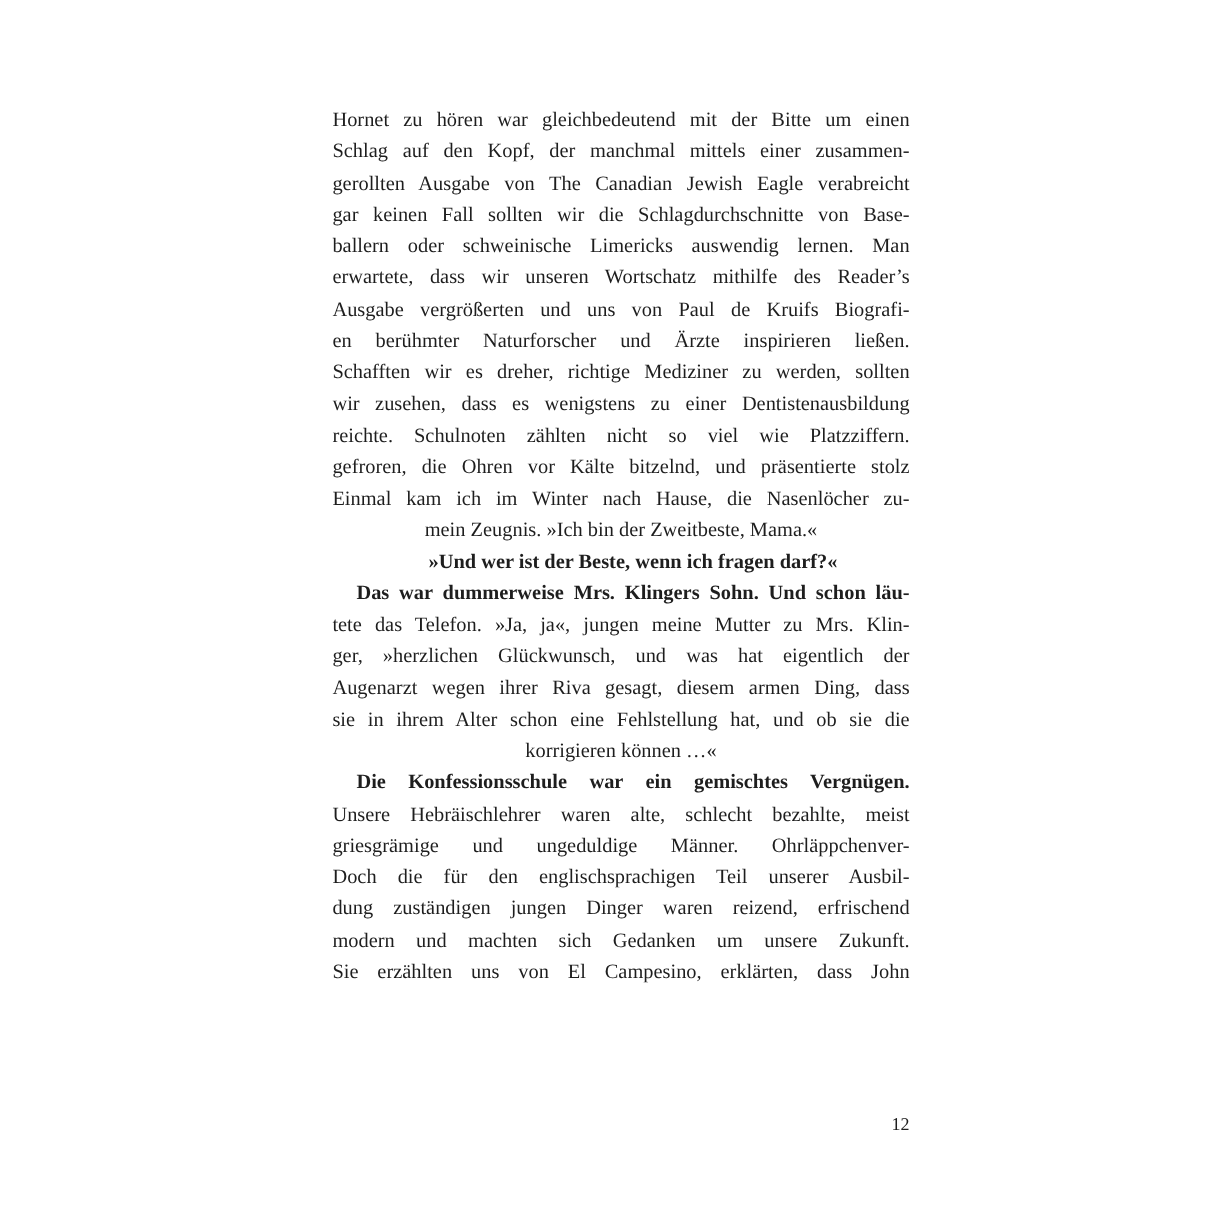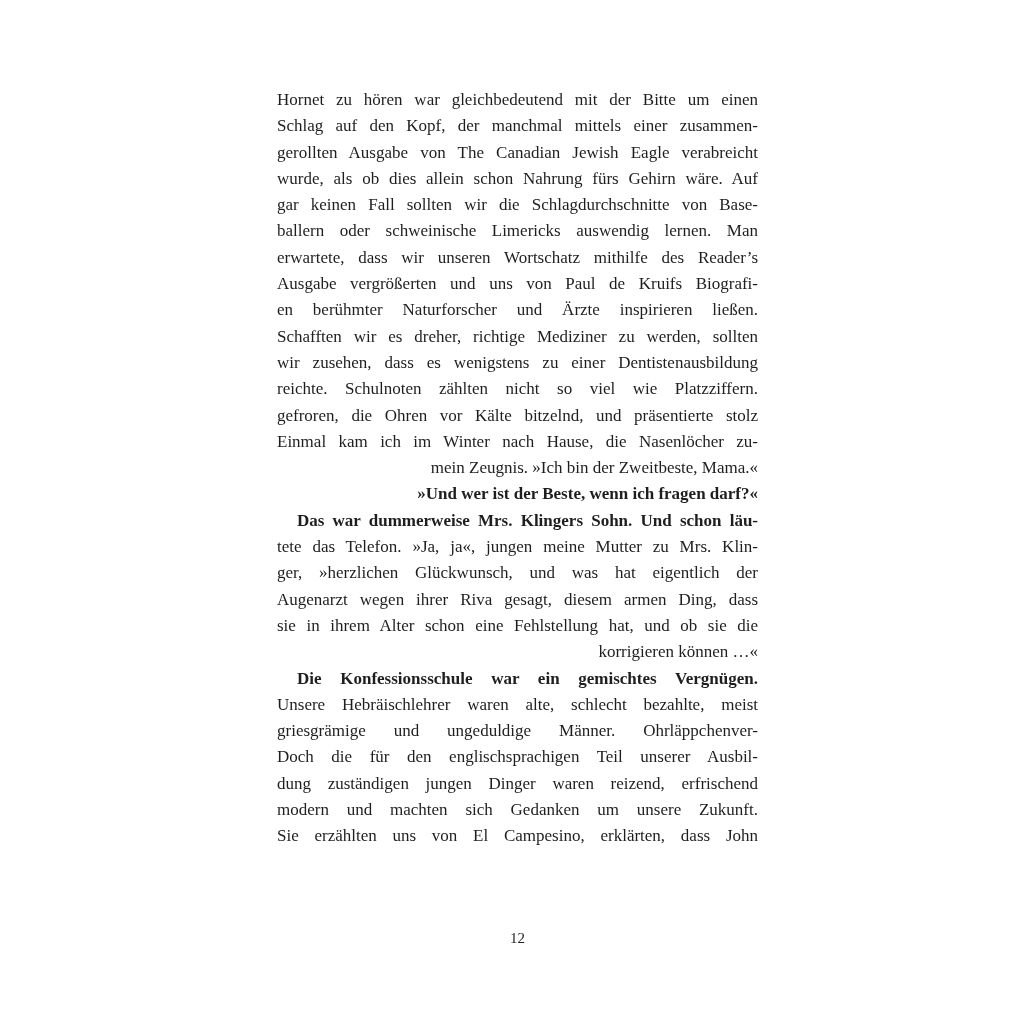--- a/index.html
+++ b/index.html
@@ -22,54 +22,53 @@
     position: absolute;
     left: 277px;
     top: 87px;
     width: 481px;
   }
   .line {
     font-size: 17px;
     line-height: 26.3px;
     height: 26.3px;
     overflow: hidden;
-    text-align: right;
+    text-align: center;
     white-space: normal;
   }
   .line.justify {
     text-align: justify;
     text-align-last: justify;
     -moz-text-align-last: justify;
   }
   .line.indent {
     text-indent: 20px;
     font-weight: bold;
   }
   .italic {
   }
   .page-number {
     position: absolute;
     top: 929px;
     left: 277px;
     width: 481px;
-    text-align: center;
+    text-align: right;
     font-size: 15px;
     line-height: 18px;
     color: #1e1e1e;
   }
 </style>
 </head>
 <body>
 
 <div class="book-page">
   <div class="text-block">
       <div class="line justify"><span class="italic">Hornet</span><span class=""> zu hören war gleichbedeutend mit der Bitte um einen</span></div>
       <div class="line justify"><span class="">Schlag auf den Kopf, der manchmal mittels einer zusammen-</span></div>
       <div class="line justify"><span class="">gerollten Ausgabe von </span><span class="italic">The Canadian Jewish Eagle</span><span class=""> verabreicht</span></div>
-      <div class="line justify"><span class="">wurde, als ob dies allein schon Nahrung fürs Gehirn wäre. Auf</span></div>
       <div class="line justify"><span class="">gar keinen Fall sollten wir die Schlagdurchschnitte von Base-</span></div>
       <div class="line justify"><span class="">ballern oder schweinische Limericks auswendig lernen. Man</span></div>
       <div class="line justify"><span class="">erwartete, dass wir unseren Wortschatz mithilfe des </span><span class="italic">Reader’s</span></div>
       <div class="line justify"><span class="italic">Ausgabe</span><span class=""> vergrößerten und uns von Paul de Kruifs Biografi-</span></div>
       <div class="line justify"><span class="">en berühmter Naturforscher und Ärzte inspirieren ließen.</span></div>
       <div class="line justify"><span class="">Schafften wir es dreher, richtige Mediziner zu werden, sollten</span></div>
       <div class="line justify"><span class="">wir zusehen, dass es wenigstens zu einer Dentistenausbildung</span></div>
       <div class="line justify"><span class="">reichte. Schulnoten zählten nicht so viel wie Platzziffern.</span></div>
       <div class="line justify"><span class="">gefroren, die Ohren vor Kälte bitzelnd, und präsentierte stolz</span></div>
       <div class="line justify"><span class="">Einmal kam ich im Winter nach Hause, die Nasenlöcher zu-</span></div>

